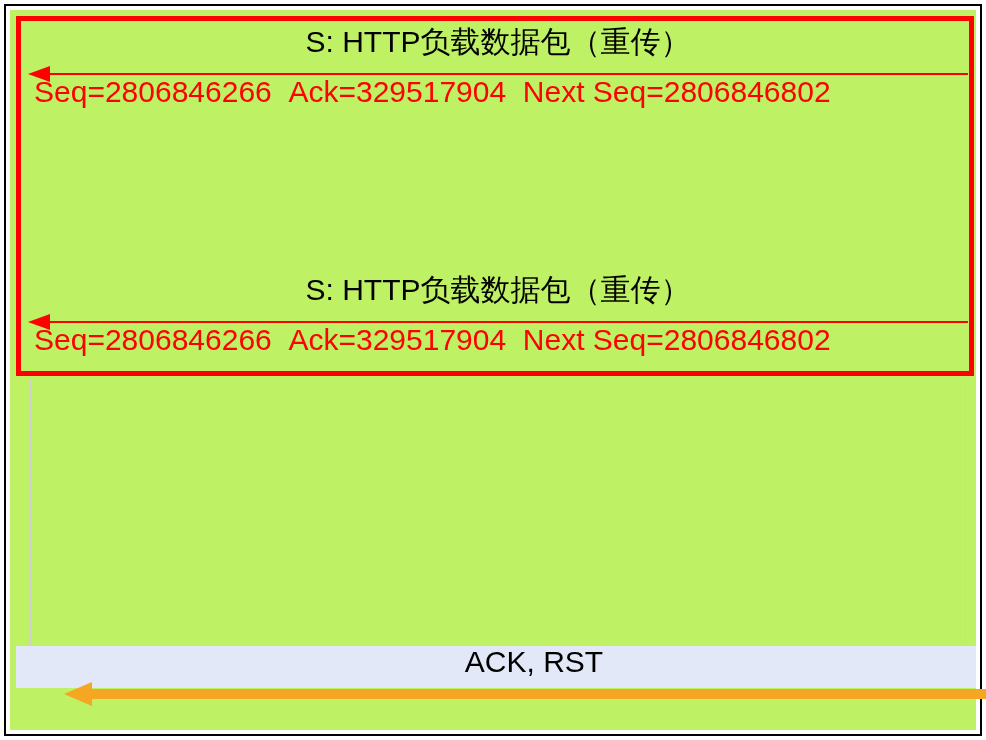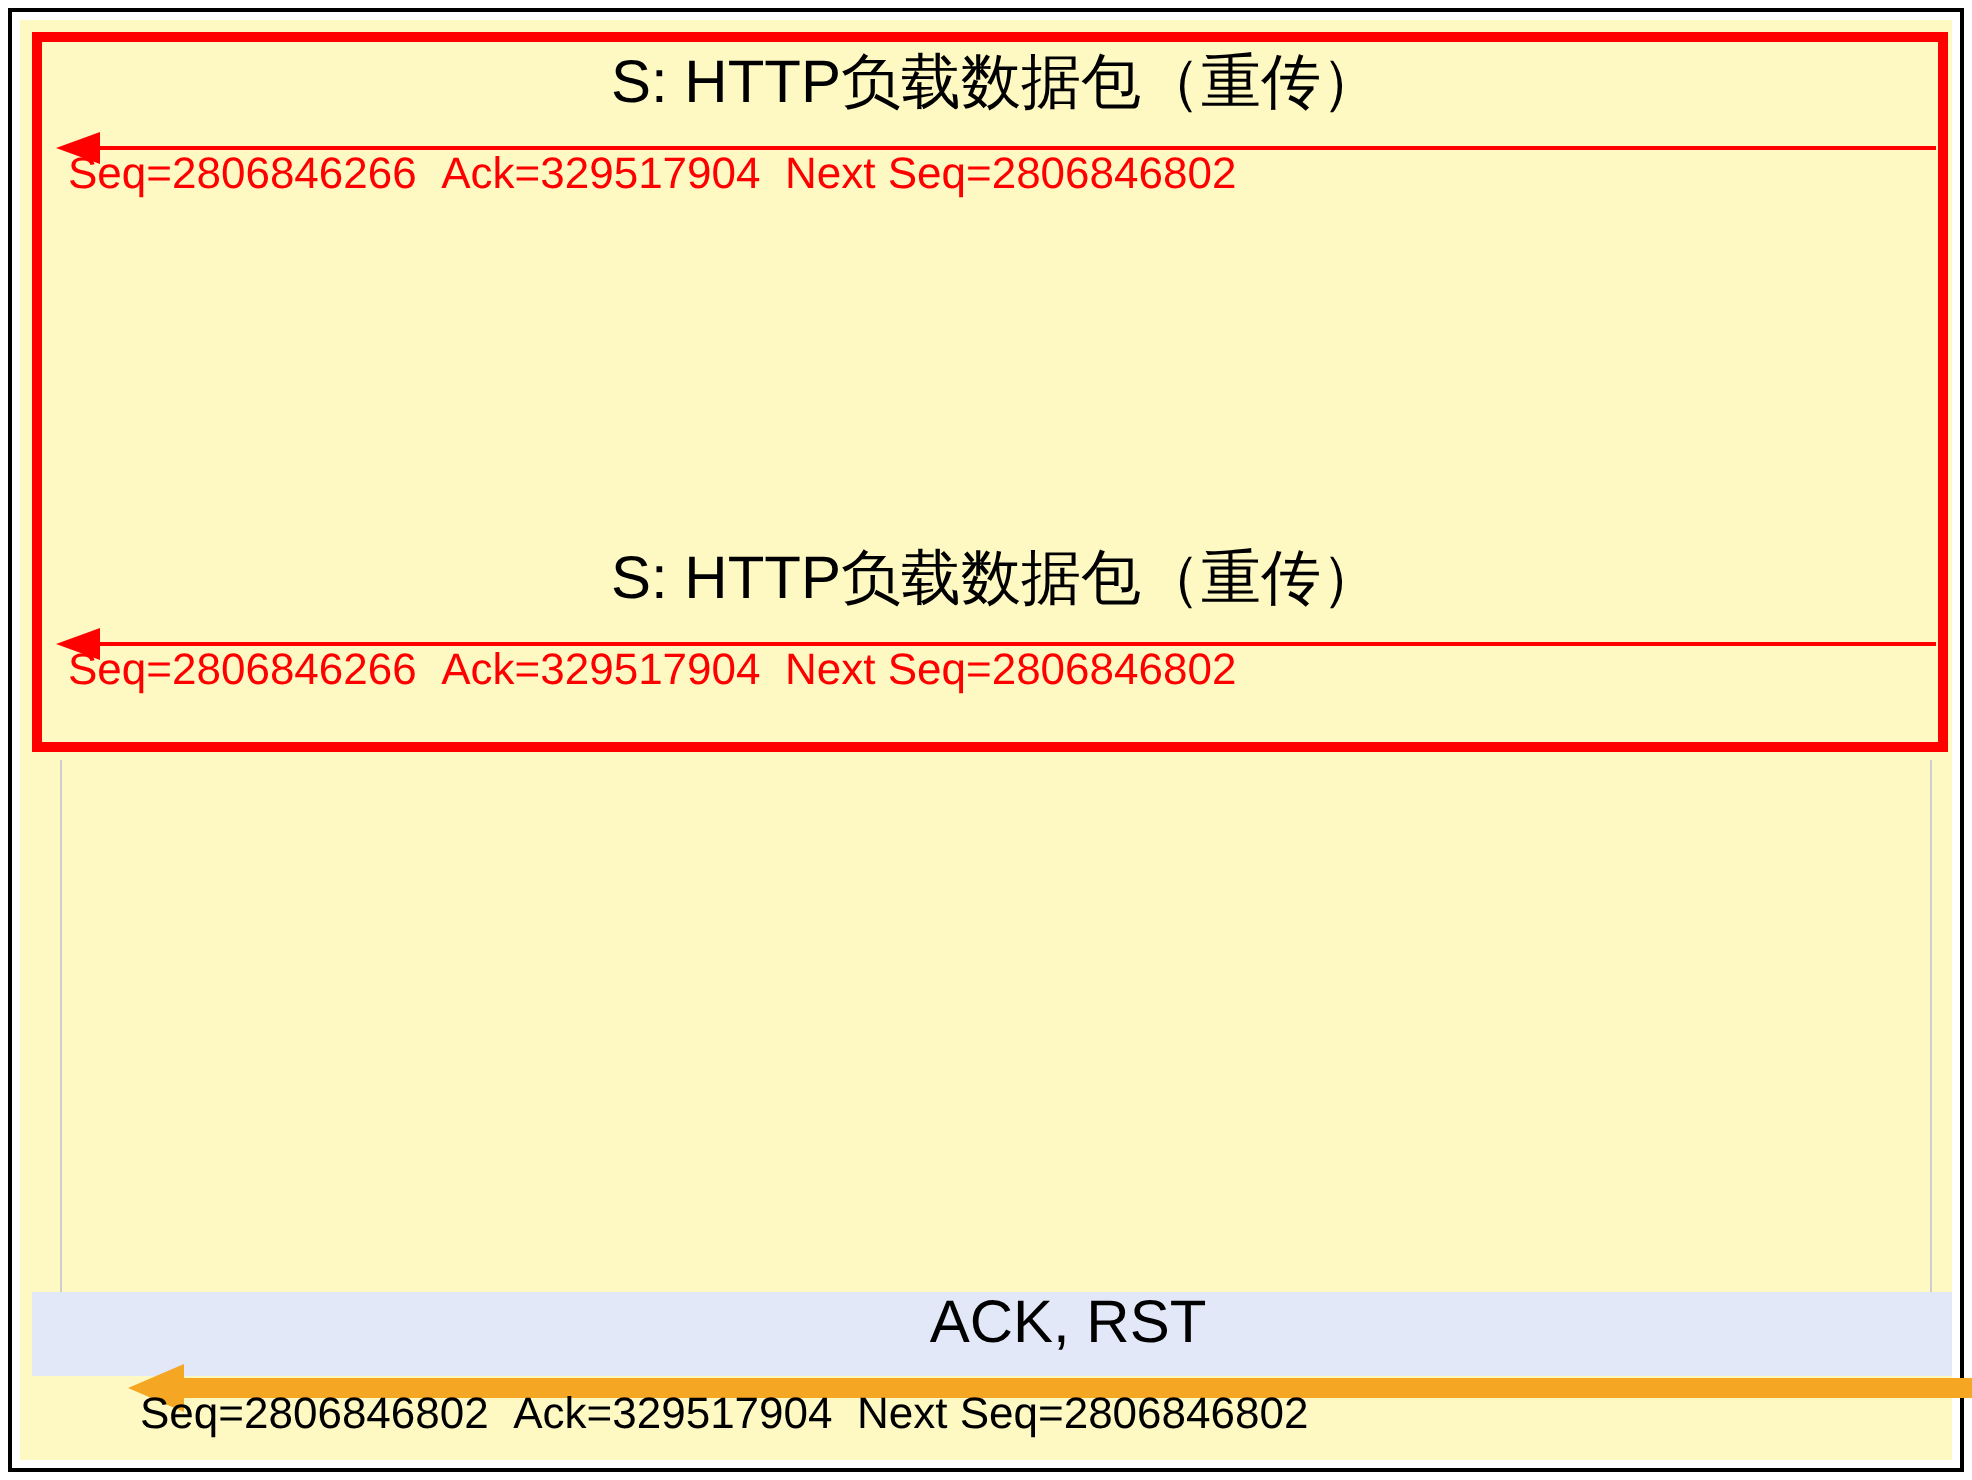--- a/index.html
+++ b/index.html
@@ -24,21 +24,21 @@
     box-sizing: border-box;
   }
 
   
   .content {
     position: absolute;
     left: 4px;
     top: 4px;
     right: 4px;
     bottom: 4px;
-    background: #fef9c3;
+    background: #bef264;
   }
 
   
   .highlight-box {
     position: absolute;
     border: 5px solid #ff0000;
     box-sizing: border-box;
     background: transparent;
   }
 
@@ -47,21 +47,21 @@
     position: absolute;
     width: 940px;
   }
   .msg .title {
     text-align: center;
     font-size: 30px;
     color: #000;
     line-height: 1.2;
   }
   .msg .seqline {
-    font-size: 22px;
+    font-size: 30px;
     line-height: 1.2;
     white-space: nowrap;
   }
   .msg.red .seqline { color: #ff0000; }
   .msg.black .seqline { color: #000; }
 
   
   .arrow {
     position: absolute;
     height: 20px;
@@ -145,19 +145,16 @@
     </div>
 
     <div class="sel-band" style="left:6px; top:636px; width:960px; height:42px;"></div>
 
     <div class="msg black" style="left:18px; top:634px;margin-left:36px;">
       <div class="title">ACK, RST</div>
       <div class="arrow orange" style="left:0; top:40px; width:940px;">
         <div class="head"></div>
         <div class="shaft"></div>
       </div>
-      <div class="seqline" style="position:absolute; left:6px; top:50px;">
-        <span>Seq=</span><span>2806846802</span>&nbsp;&nbsp;<span>Ack=</span><span>329517904</span>&nbsp;&nbsp;<span>Next Seq=</span><span>2806846802</span>
-      </div>
     </div>
 
   </div>
 </div>
 
 </body></html>

